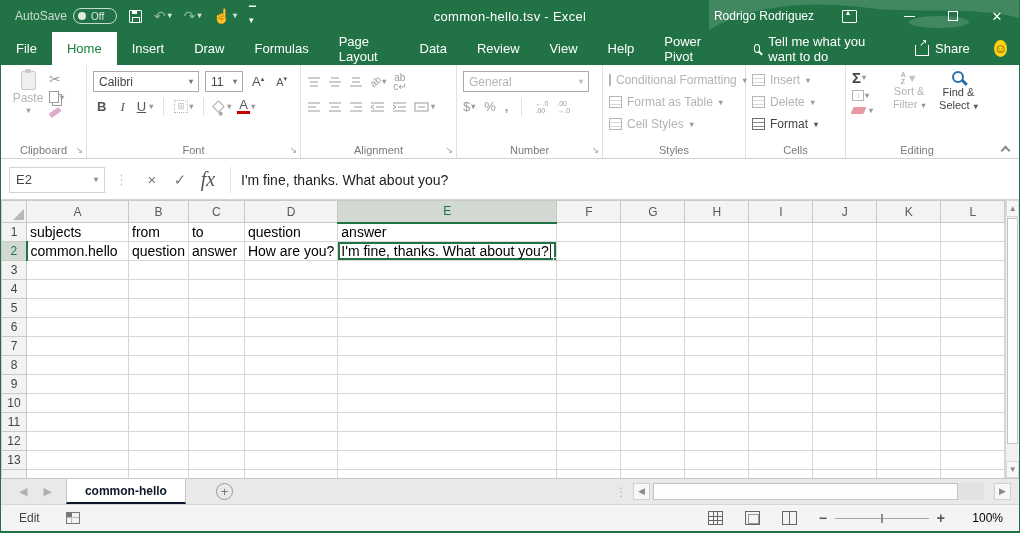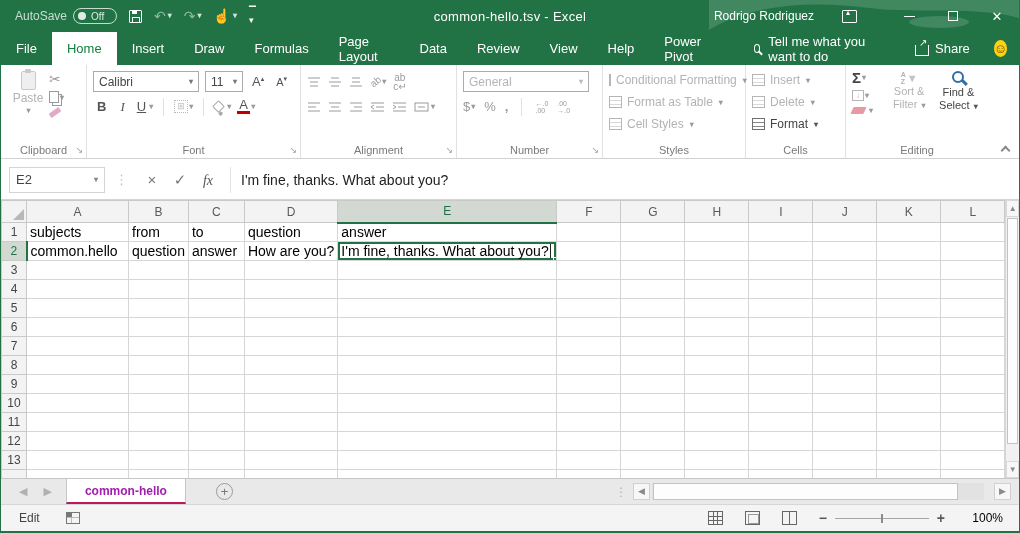--- a/index.html
+++ b/index.html
@@ -94,21 +94,21 @@
   .magblue::after { content:''; position:absolute; width:7px; height:2.5px; background:#2d6da4; transform:rotate(45deg); right:-6px; bottom:-2px; }
   .twoline { display:flex; flex-direction:column; align-items:center; font-size:11px; line-height:13px; }
   .chev { position:absolute; right:10px; bottom:4px; width:7px; height:7px; border-left:2px solid #8a8a8a; border-top:2px solid #8a8a8a; transform:rotate(45deg); }
 
   
   .fbar { position:absolute; left:0; top:160px; width:100%; height:40px; background:#fff; border-bottom:1px solid #d4d4d4; display:flex; align-items:center; }
   .namebox { width:96px; height:26px; margin-left:8px; border:1px solid #d4d4d4; display:flex; align-items:center; padding:0 6px; font-size:13px; color:#444; }
   .namebox .dd2 { margin-left:auto; font-size:8px; color:#888; }
   .fb-handle { color:#c0c0c0; font-size:13px; padding:0 10px; }
   .fb-btn { width:28px; text-align:center; font-size:15px; color:#777; }
-  .fx { font-family:"Liberation Serif",serif; font-style:italic; font-size:14px; color:#555; }
+  .fx { font-family:"Liberation Serif",serif; font-style:italic; font-size:20px; color:#555; }
   .fb-divider { width:1px; height:26px; background:#e1e1e1; margin:0 6px 0 8px; }
   .fb-input { flex:1; font-size:14px; color:#222; padding-left:4px; }
 
   
   .gridwrap { position:absolute; left:0; top:200px; width:100%; height:278px; display:flex; background:#fff; }
   table.sheet { border-collapse:collapse; table-layout:fixed; flex:none; }
   table.sheet th, table.sheet td { border:1px solid #d6d6d6; font-weight:normal; overflow:hidden; white-space:nowrap; }
   table.sheet thead th { background:#f3f3f3; border-color:#c9c9c9; color:#5a5a5a; font-size:12px; height:22px; text-align:center; }
   table.sheet tbody th { background:#f3f3f3; border-color:#c9c9c9; color:#444; font-size:12px; width:25px; text-align:center; }
   table.sheet td { font-size:14px; color:#000; height:19px; padding:0 3px; text-align:left; }
@@ -122,21 +122,21 @@
   .corner .tri { position:absolute; right:2px; bottom:2px; width:0; height:0; border-left:11px solid transparent; border-bottom:11px solid #b8b8b8; }
   tr.partial { height:9px; }
   .vscroll { flex:1; border-left:1px solid #d6d6d6; background:#f1f1f1; position:relative; }
   .vs-btn { position:absolute; left:0; width:100%; height:17px; background:#f7f7f7; border:1px solid #d9d9d9; color:#8a8a8a; font-size:8px; text-align:center; line-height:15px; }
   .vs-up { top:0; } .vs-down { bottom:0; }
   .vs-thumb { position:absolute; left:1px; right:1px; top:18px; height:226px; background:#fdfdfd; border:1px solid #c3c3c3; }
 
   
   .tabbar { position:absolute; left:0; top:478px; width:100%; height:26px; background:#e9e9e9; border-top:1px solid #c6c6c6; display:flex; align-items:stretch; font-size:12px; }
   .navarrows { display:flex; align-items:center; gap:16px; padding:0 14px 0 18px; color:#b0b0b0; font-size:11px; }
-  .sheettab { background:#fff; border-left:1px solid #c6c6c6; border-right:1px solid #c6c6c6; border-bottom:2px solid #be185d; color:#a21caf; font-weight:bold; display:flex; align-items:center; padding:0 18px; }
+  .sheettab { background:#fff; border-left:1px solid #c6c6c6; border-right:1px solid #c6c6c6; border-bottom:2px solid #0f172a; color:#0f172a; font-weight:bold; display:flex; align-items:center; padding:0 18px; }
   .newsheet { width:17px; height:17px; border:1px solid #9a9a9a; border-radius:50%; color:#777; font-size:13px; line-height:15px; text-align:center; align-self:center; margin-left:30px; }
   .tb-handle { color:#b0b0b0; font-size:12px; align-self:center; margin-left:auto; padding-right:6px; }
   .hscroll { display:flex; align-items:center; gap:2px; padding-right:8px; }
   .hs-btn { width:17px; height:17px; background:#f7f7f7; border:1px solid #d0d0d0; color:#8a8a8a; font-size:9px; text-align:center; line-height:15px; }
   .hs-track { width:332px; height:17px; background:#e2e2e2; position:relative; }
   .hs-thumb { position:absolute; left:1px; top:0; width:305px; height:17px; background:#fdfdfd; border:1px solid #c3c3c3; }
   .hs-right { margin-left:8px; }
 
   
   .statusbar { position:absolute; left:0; top:504px; width:100%; height:27px; background:#f4f4f4; border-top:1px solid #d6d6d6; display:flex; align-items:center; font-size:12px; color:#444; }

